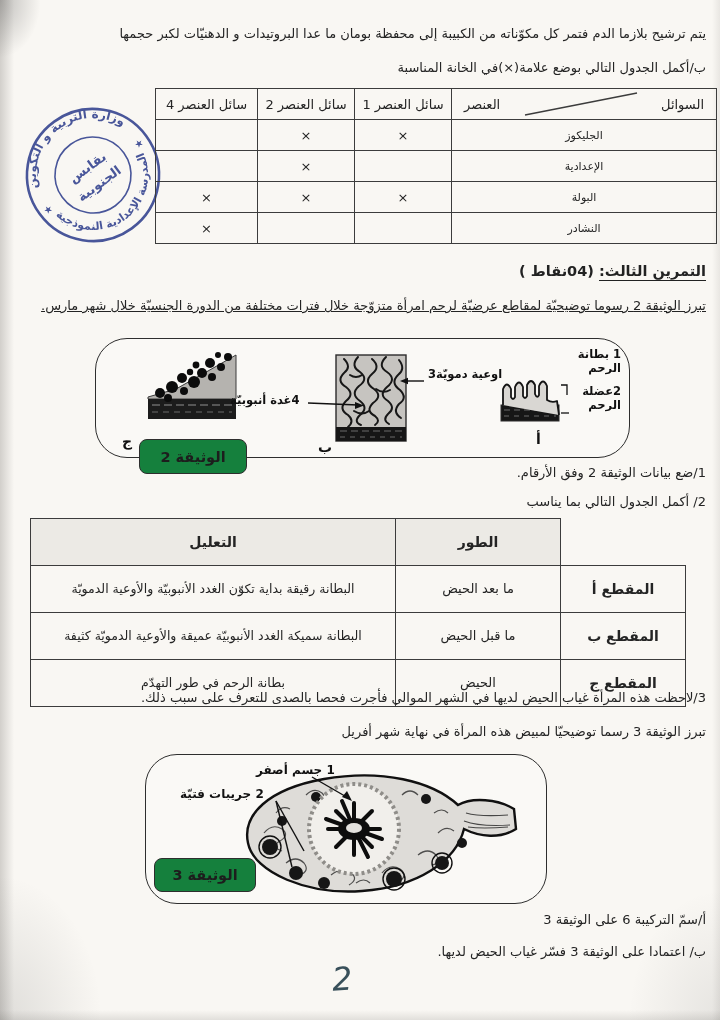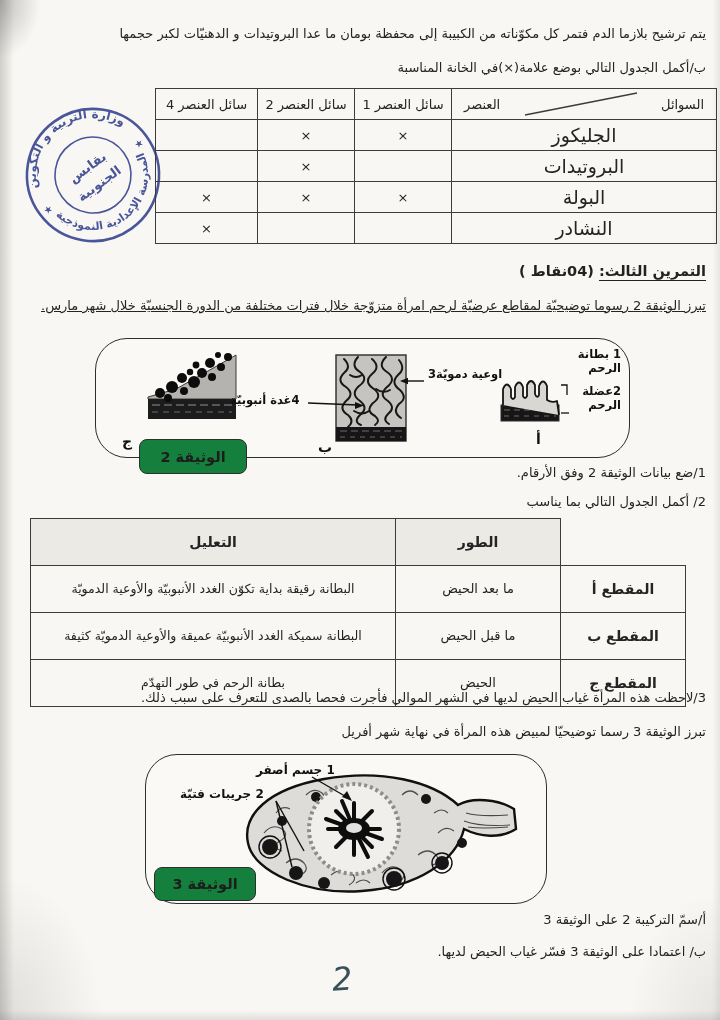--- a/index.html
+++ b/index.html
@@ -21,21 +21,21 @@
 
   
   table{border-collapse:collapse;direction:rtl;background:transparent;}
   td{border:1.6px solid #3c3c3c;text-align:center;vertical-align:middle;
      font-size:13px;color:#242424;padding:2px 6px;}
   #fluids-table{position:absolute;left:155px;top:88px;}
   #fluids-table td{height:26px;}
   #fluids-table .corner{width:252px;}
   #fluids-table .c-small{width:84px;}
   #fluids-table .c-4{width:89px;}
-  #fluids-table .row-label{font-size:19px;}
+  #fluids-table .row-label{font-size:11px;}
   .corner-flex{display:flex;align-items:center;justify-content:space-between;padding:0 6px;}
   #phase-table{position:absolute;left:30px;top:518px;}
   #phase-table td{height:42px;}
   #phase-table .col-label{width:112px;font-weight:bold;font-size:14px;}
   #phase-table .col-phase{width:152px;}
   #phase-table .col-just{width:352px;font-size:12.5px;}
   #phase-table .hdr{height:27px;font-weight:bold;font-size:14px;background:rgba(180,175,168,.18);}
   #phase-table .noborder{border:none;background:transparent;}
 
   
@@ -102,21 +102,21 @@
     <td class="c-small">سائل العنصر 2</td>
     <td class="c-4">سائل العنصر 4</td>
   </tr>
   <tr>
     <td class="row-label">الجليكوز</td>
     <td>×</td>
     <td>×</td>
     <td></td>
   </tr>
   <tr>
-    <td class="row-label">البروتيدات</td>
+    <td class="row-label">الإعدادية</td>
     <td></td>
     <td>×</td>
     <td></td>
   </tr>
   <tr>
     <td class="row-label">البولة</td>
     <td>×</td>
     <td>×</td>
     <td>×</td>
   </tr>
@@ -302,19 +302,19 @@
     <ellipse cx="208" cy="73" rx="8" ry="5" fill="#e4e2de"></ellipse>
 
     <line x1="166" y1="22" x2="204" y2="44" stroke="#111" stroke-width="1.4"></line>
     <polygon points="206,46 196,42 201,36" fill="#111"></polygon>
     <path d="M100,44 L186,40" stroke="#111" stroke-width="1.4" fill="none" opacity="0"></path>
     <line x1="130" y1="46" x2="158" y2="96" stroke="#111" stroke-width="1.4"></line>
     <line x1="130" y1="46" x2="146" y2="112" stroke="#111" stroke-width="1.4"></line>
   </svg>
   <div class="figlabel" style="left:110px;top:8px;font-size:12px;">1 جسم أصفر</div>
   <div class="figlabel" style="left:34px;top:32px;font-size:12px;">2 جريبات فتيّة</div>
-  <div class="caption-box" style="left:8px;top:112px;width:100px;height:32px;">الوثيقة 3</div>
+  <div class="caption-box" style="left:8px;top:103px;width:100px;height:32px;">الوثيقة 3</div>
 </div>
 
-<div class="abs ar txt" style="top:910px;right:14px;width:700px;">أ/سمّ التركيبة 2 على الوثيقة 3</div>
+<div class="abs ar txt" style="top:910px;right:14px;width:700px;">أ/سمّ التركيبة 6 على الوثيقة 3</div>
 <div class="abs ar txt" style="top:942px;right:14px;width:700px;">ب/ اعتمادا على الوثيقة 3 فسّر غياب الحيض لديها.</div>
 
 <div class="abs" id="page-number">2</div>
 
 </body></html>

